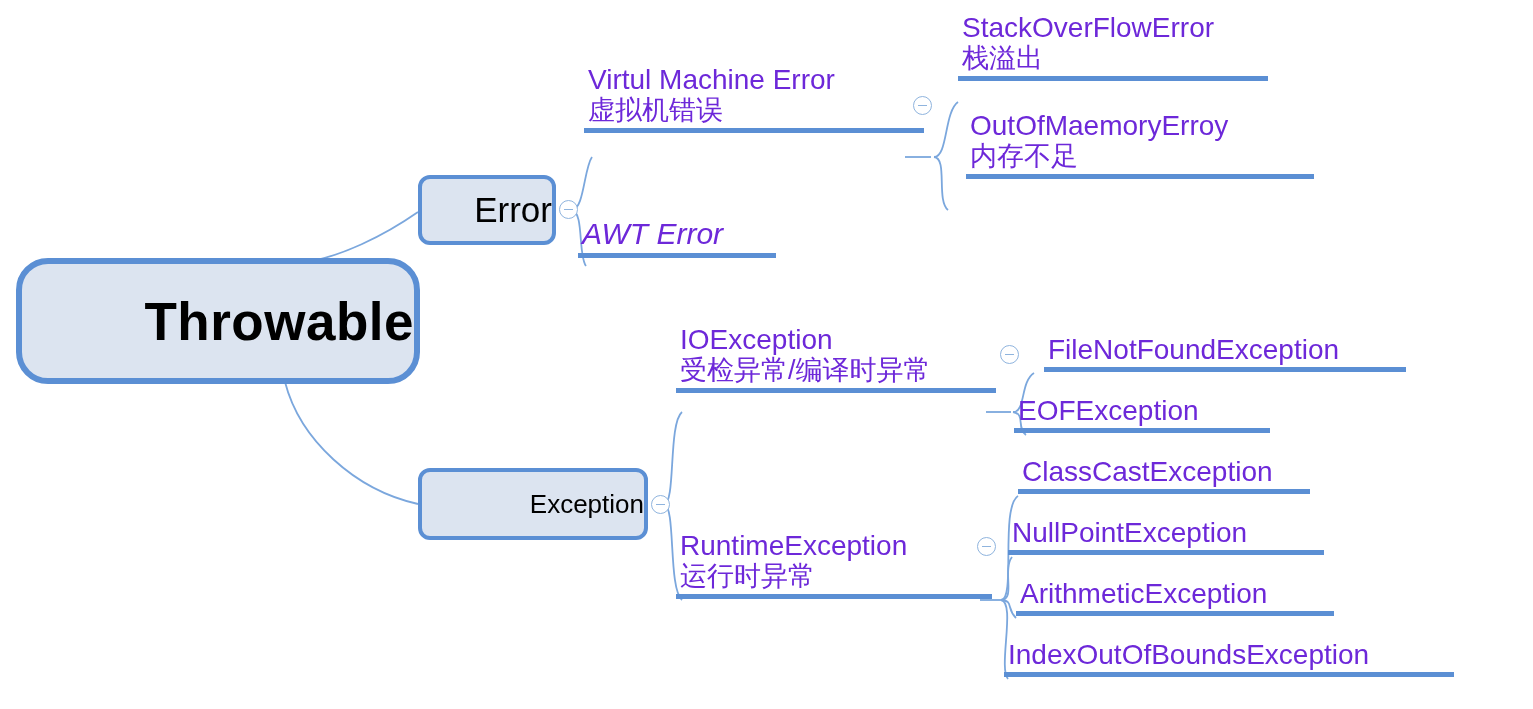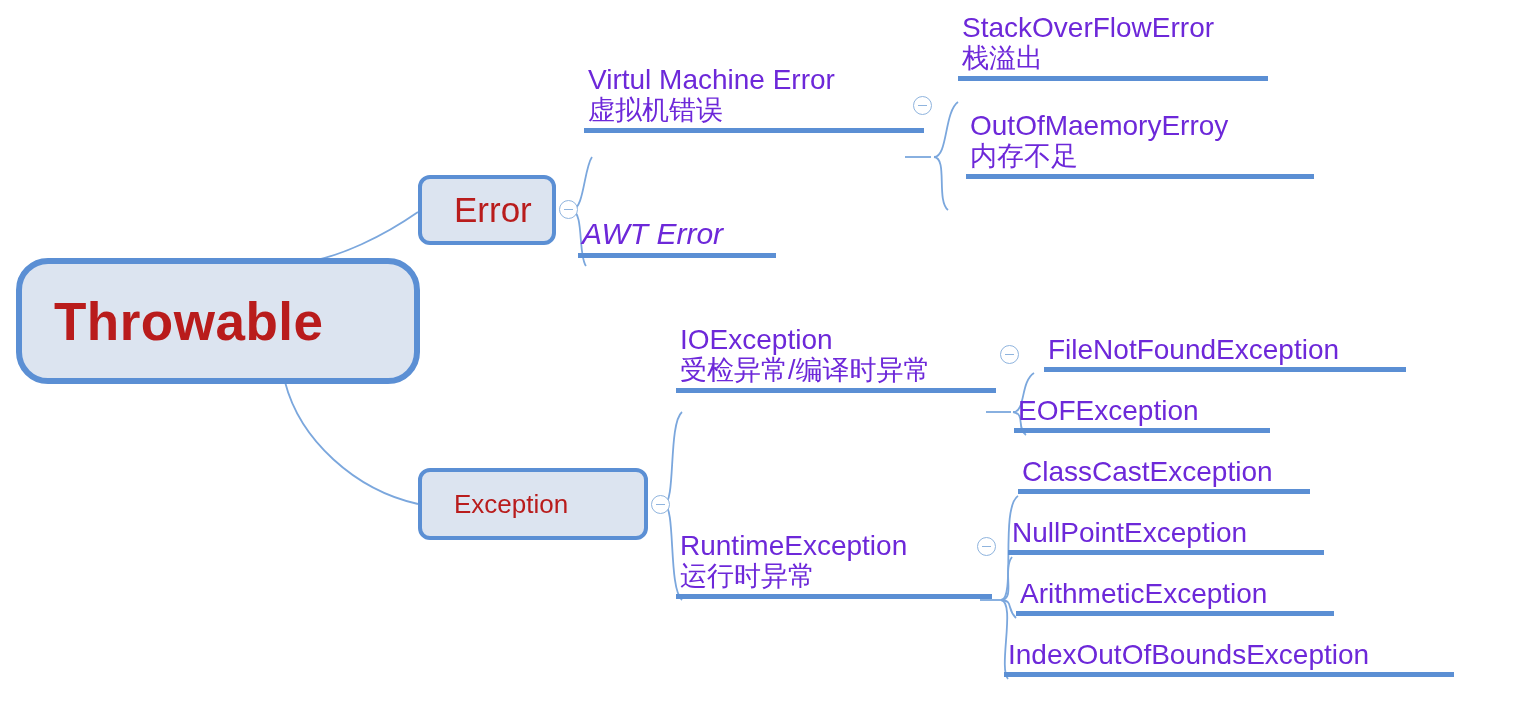--- a/index.html
+++ b/index.html
@@ -28,22 +28,22 @@
 
   
   .node-box {
     position: absolute;
     box-sizing: border-box;
     background: #dce4f0;
     border: 4px solid #5b8fd4;
     border-radius: 12px;
     display: flex;
     align-items: center;
-    justify-content: flex-start;
-    color: #b91c1c;
+    justify-content: flex-end;
+    color: #000000;
     white-space: nowrap;
     padding-left: 32px;
   }
   .node-root {
     left: 16px;
     top: 258px;
     width: 404px;
     height: 126px;
     border-width: 6px;
     border-radius: 32px;

